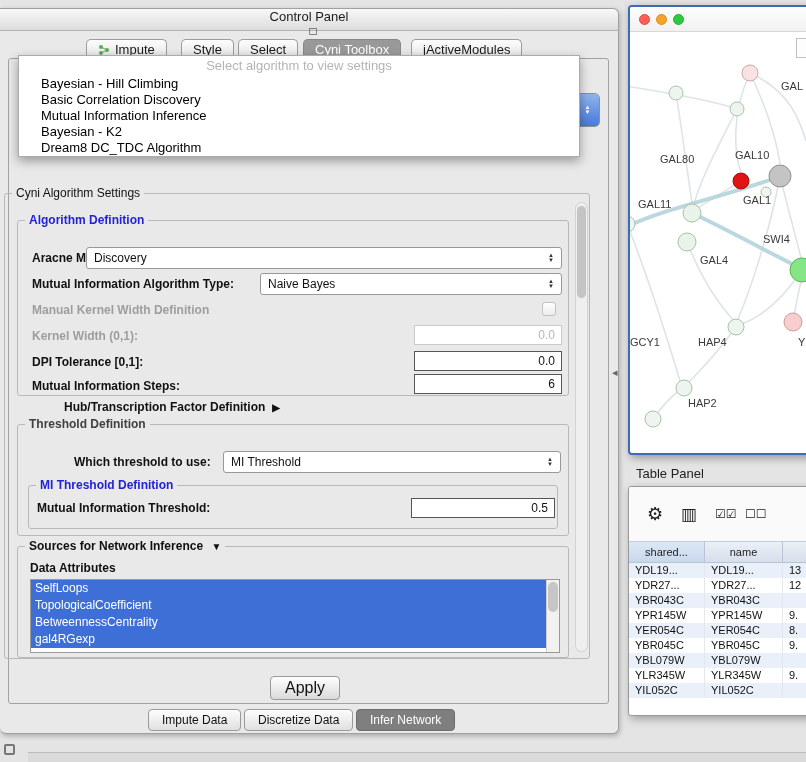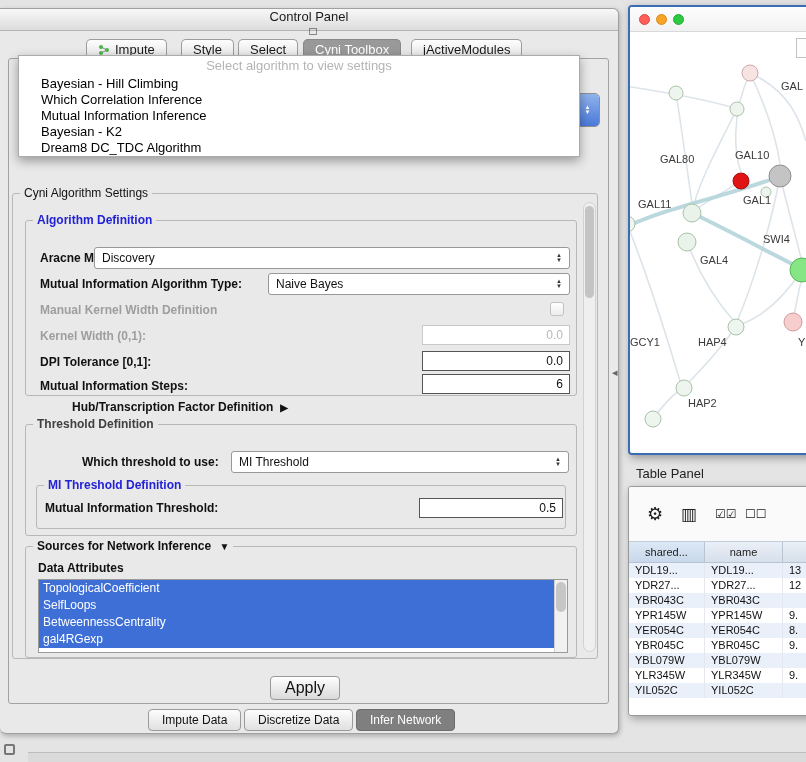--- a/index.html
+++ b/index.html
@@ -157,21 +157,21 @@
     </div>
     <div class="tab selected" style="left:303px;">
       <span>Cyni Toolbox</span>
     </div>
     <div class="tab" style="left:411px;">
       <span>jActiveModules</span>
     </div>
 
     <div class="tab-pane"></div>
 
-    <div class="fs" style="left:12px; top:184px; width:586px; height:466px;">
+    <div class="fs" style="left:4px; top:184px; width:586px; height:466px;">
       <span class="fs-legend">Cyni Algorithm Settings</span>
 
       <div class="sb-track" style="left:570px; top:8px; height:450px;">
         <div class="sb-thumb" style="top:3px; height:92px;"></div>
       </div>
 
       <div class="fs" style="left:12px; top:26px; width:552px; height:176px;">
         <span class="fs-legend blue">Algorithm Definition</span>
 
         <span class="lbl" style="left:14px; top:30px;">Aracne Mode:</span>
@@ -232,22 +232,22 @@
       <div class="fs" style="left:12px; top:352px; width:552px; height:112px;">
         <span class="fs-legend boldblack">
           <span>Sources for Network Inference</span>
           <span style="font-size:10px; margin-left:5px;">▼</span>
         </span>
 
         <span class="lbl" style="left:12px; top:14px;">Data Attributes</span>
 
         <div class="attr-list" style="left:12px; top:32px; width:530px; height:74px;">
           <div style="margin-right:13px;">
+            <div class="attr-item">SelfLoops</div>
             <div class="attr-item">TopologicalCoefficient</div>
-            <div class="attr-item">SelfLoops</div>
             <div class="attr-item">BetweennessCentrality</div>
             <div class="attr-item">gal4RGexp</div>
           </div>
           <div class="list-sb">
             <div class="thumb"></div>
           </div>
         </div>
       </div>
     </div>
 
@@ -261,21 +261,21 @@
   <div class="combo-fragment">
     <div class="blue-btn">
       <span>▲</span>
         <span>▼</span>
     </div>
   </div>
 
   <div class="popup">
     <div class="popup-placeholder">Select algorithm to view settings</div>
     <div class="popup-item">Bayesian - Hill Climbing</div>
-    <div class="popup-item">Which Correlation Inference</div>
+    <div class="popup-item">Basic Correlation Discovery</div>
     <div class="popup-item">Mutual Information Inference</div>
     <div class="popup-item">Bayesian - K2</div>
     <div class="popup-item">Dream8 DC_TDC Algorithm</div>
   </div>
 
   <div class="net-window">
     <div class="mac-titlebar">
       <span class="light red"></span>
       <span class="light yellow"></span>
       <span class="light green"></span>

